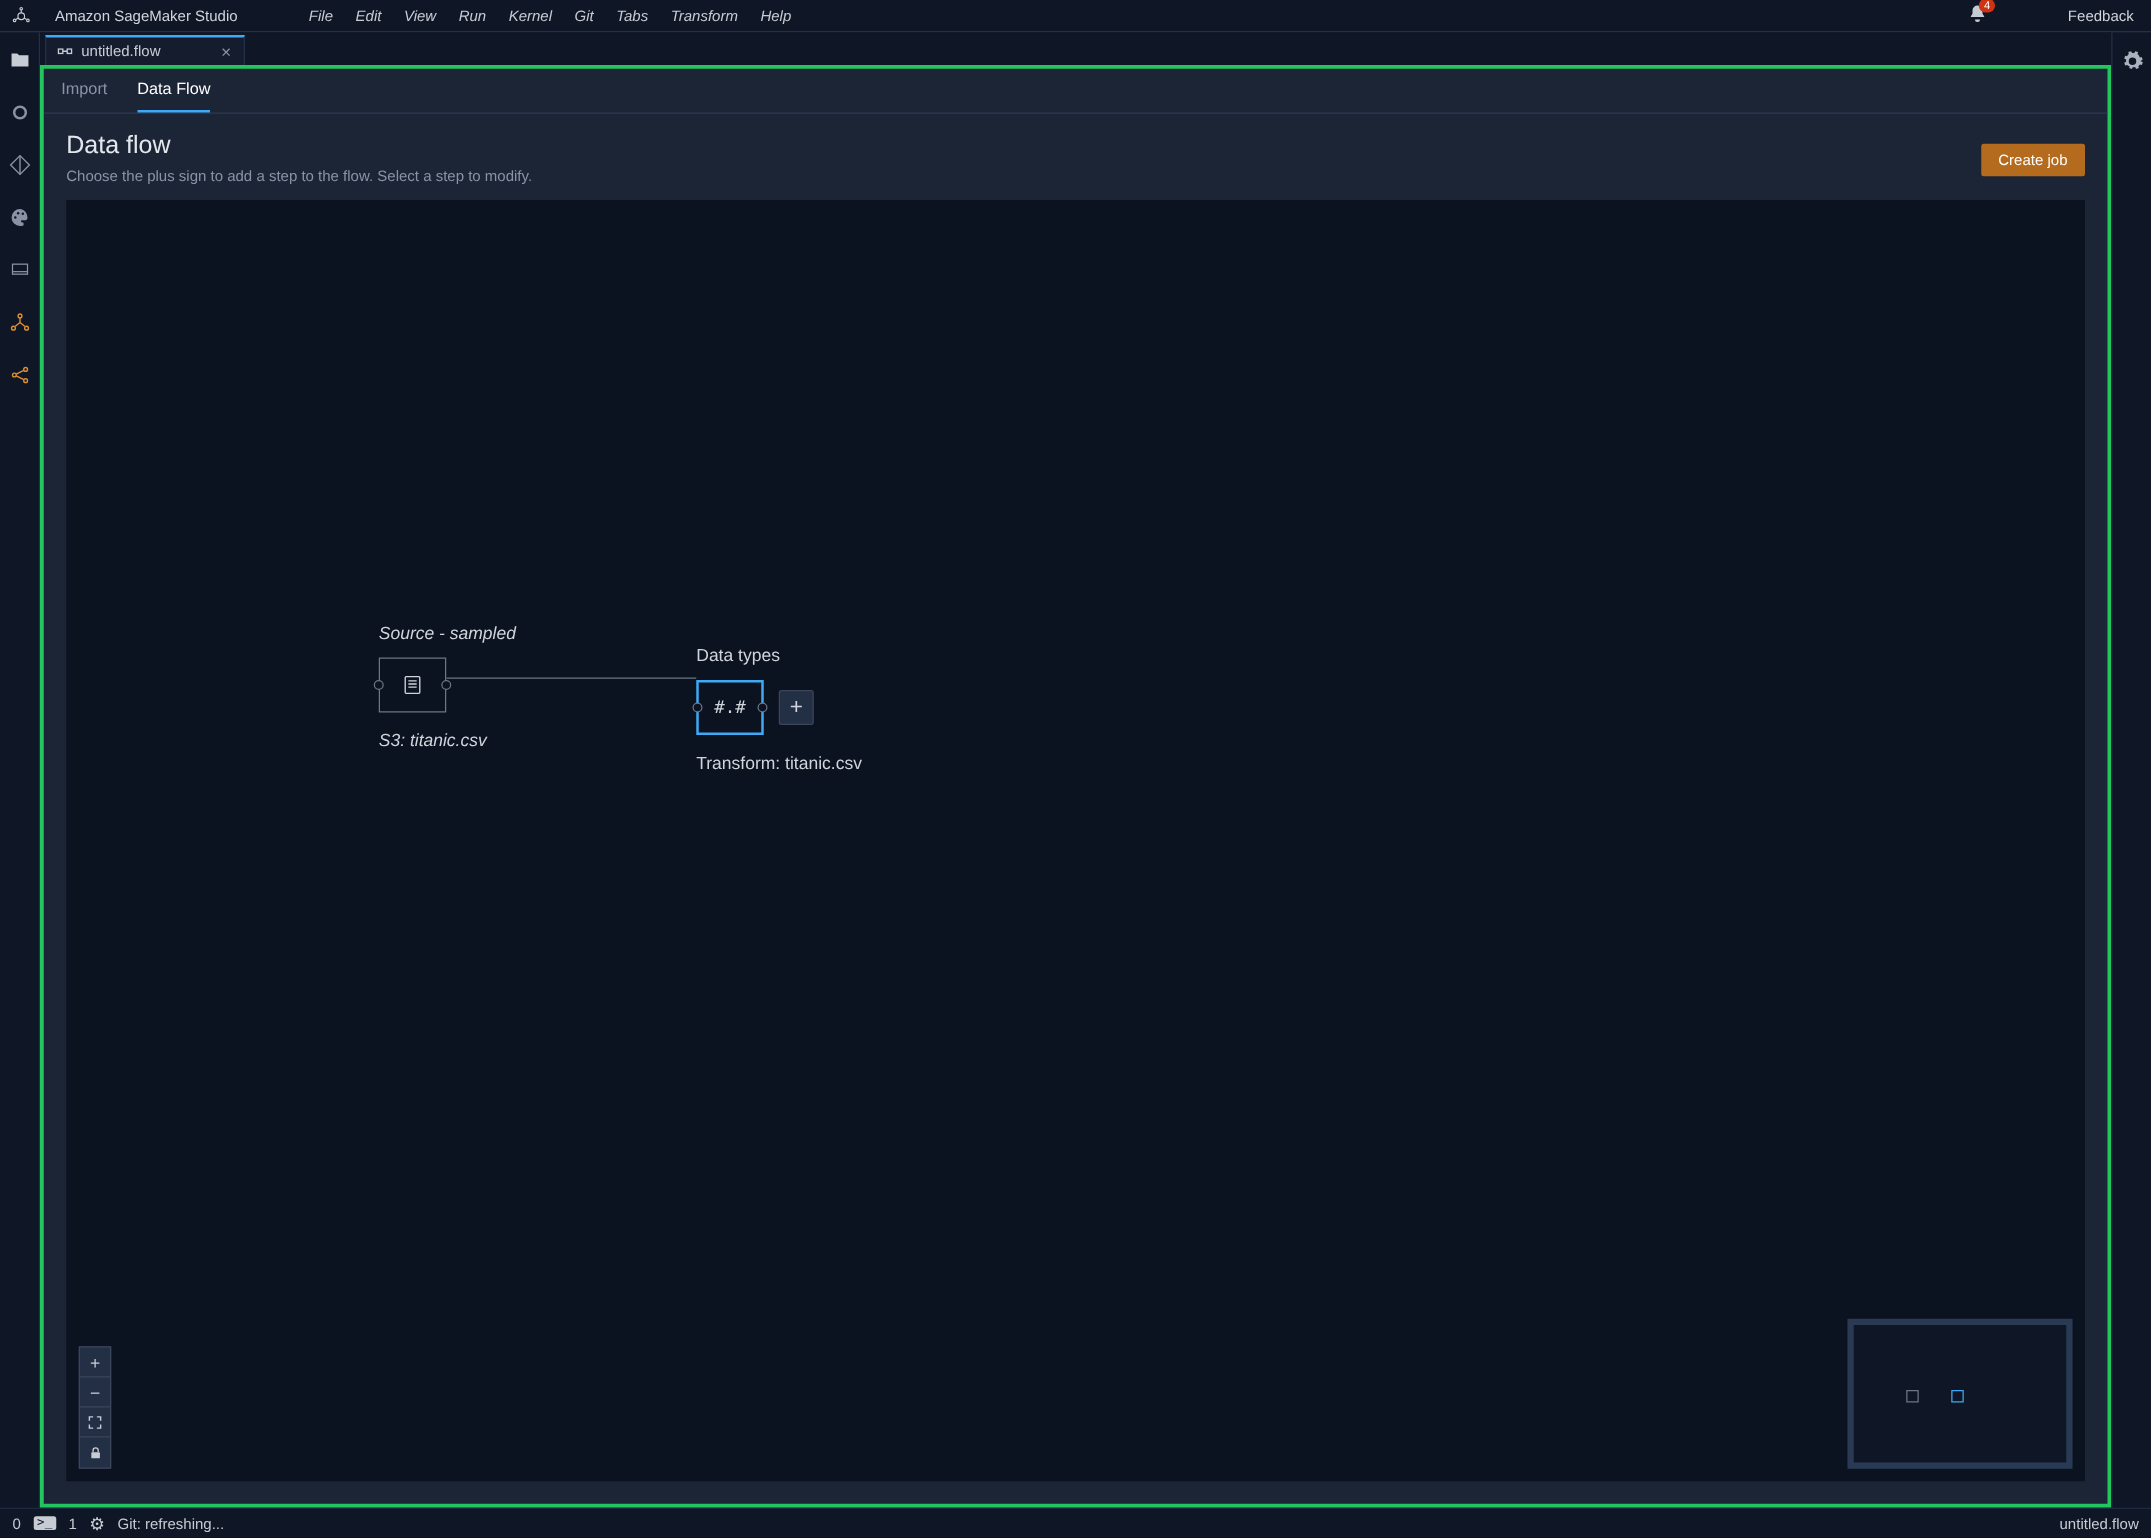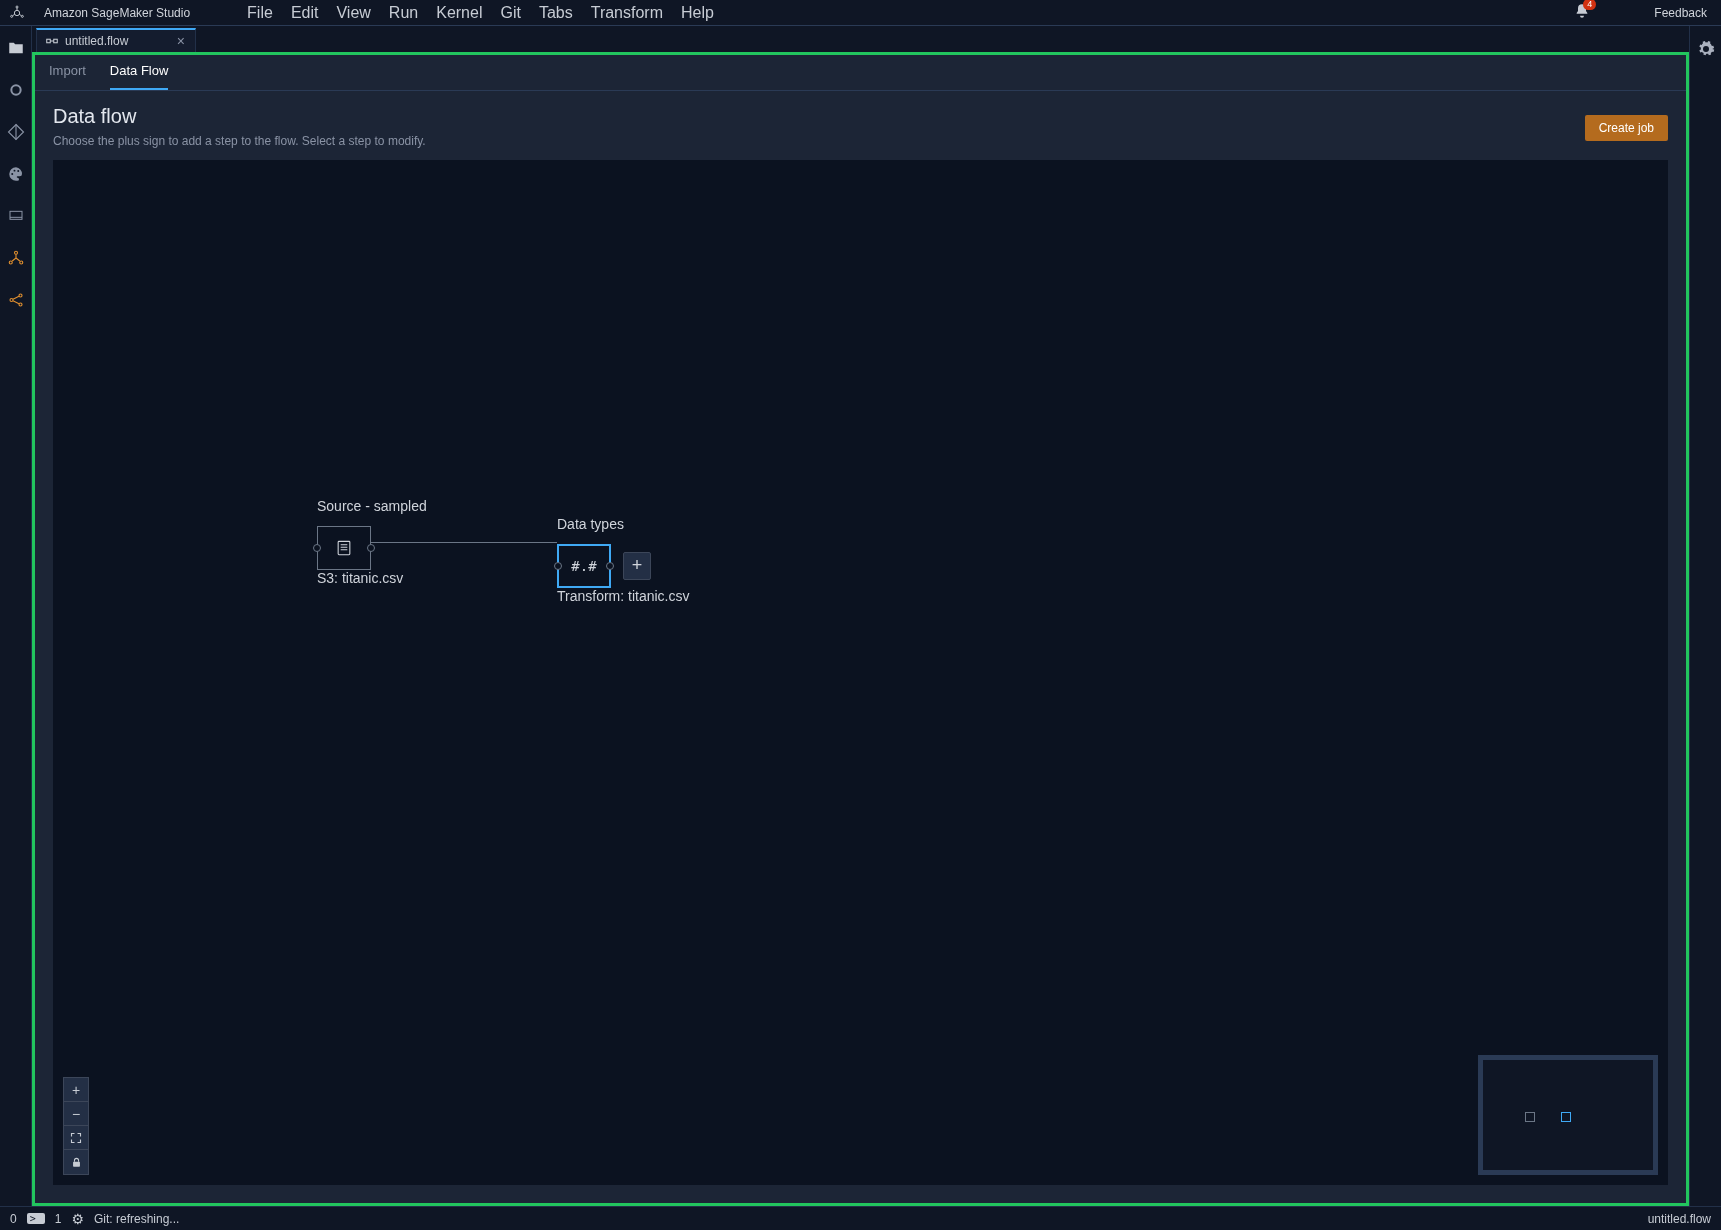--- a/index.html
+++ b/index.html
@@ -20,21 +20,21 @@
     background: #0f1625;
     border-bottom: 1px solid #2a3a55;
     padding: 0 8px;
     gap: 18px;
   }
   .menubar .logo {
     width: 18px; height: 18px; display: flex; align-items: center; justify-content: center;
   }
   .menubar .app-title { font-size: 12px; color: #d0d4db; margin-right: 30px; }
   .menubar .menu-items { display: flex; gap: 0; }
-  .menubar .menu-item { padding: 0 9px; font-size: 16px; color: #c7ccd4; cursor: pointer; }
+  .menubar .menu-item { padding: 0 9px; font-size: 12px; color: #c7ccd4; cursor: pointer; font-style: italic; }
   .menubar .spacer { flex: 1; }
   .menubar .notif {
     position: relative; margin-right: 14px; cursor: pointer;
   }
   .menubar .notif .badge {
     position: absolute; top: -4px; right: -6px;
     background: #d13212; color: #fff; border-radius: 7px;
     font-size: 9px; line-height: 11px; padding: 0 4px;
   }
   .menubar .feedback { font-size: 12px; color: #d0d4db; cursor: pointer; margin-right: 6px; margin-left: 32px;}
@@ -178,21 +178,21 @@
     color:#d0d4db;
     font-size:14px;
   }
   .node-box.selected { border: 2px solid #3fa9f5; }
   .node-port {
     position:absolute; width:8px;height:8px;border:1px solid #6b7686;border-radius:50%;
     background:#0b1220; top:50%; transform:translateY(-50%);
   }
   .node-port.left{ left:-5px;}
   .node-port.right{ right:-5px;}
-  .node-sub { font-size: 14px; color:#d0d4db; }
+  .node-sub { font-size: 14px; color:#d0d4db; margin-top: 14px; }
   .edge {
     position:absolute; height:1px; background:#6b7686;
   }
   .add-node-btn {
     width:28px;height:28px;border:1px solid #3c4659;background:#232f45;
     color:#d0d4db;font-size:18px;line-height:24px;text-align:center;cursor:pointer;
     border-radius:2px;
   }
 
   
@@ -351,21 +351,21 @@
           <div class="sub">Choose the plus sign to add a step to the flow. Select a step to modify.</div>
         </div>
         <button class="btn-primary">Create job</button>
       </div>
 
       <div class="canvas-wrap">
         <div class="flow-area">
 
           <div class="edge" style="left:304px; top:382px; width:200px;"></div>
 
-          <div class="node-group" style="left:264px; top:338px;">
+          <div class="node-group" style="left:250px; top:338px;font-style:italic;">
             <div class="node-title">Source - sampled</div>
             <div class="node-box">
               <span class="node-port left"></span>
               <svg viewBox="0 0 24 24" width="20" height="20" fill="none" stroke="#d0d4db" stroke-width="1.3">
                 <rect x="5" y="4" width="14" height="16" rx="1"></rect>
                   <path d="M8 8h8M8 11h8M8 14h8"></path>
               </svg>
               <span class="node-port right"></span>
             </div>
             <div class="node-sub">S3: titanic.csv</div>

